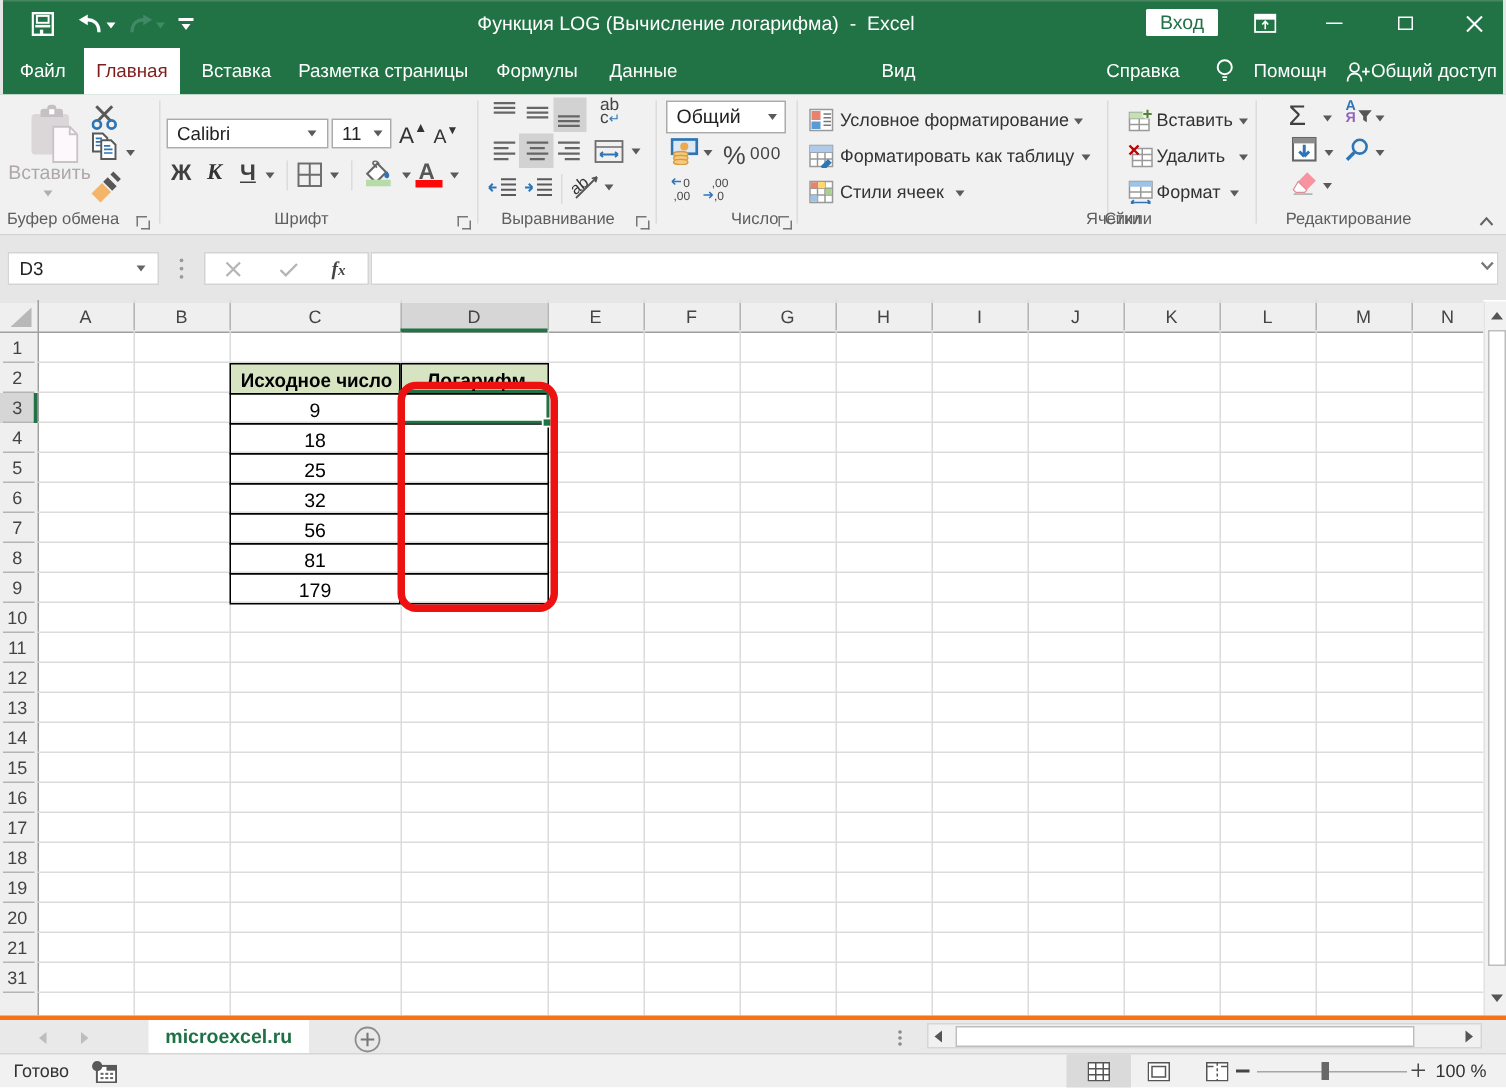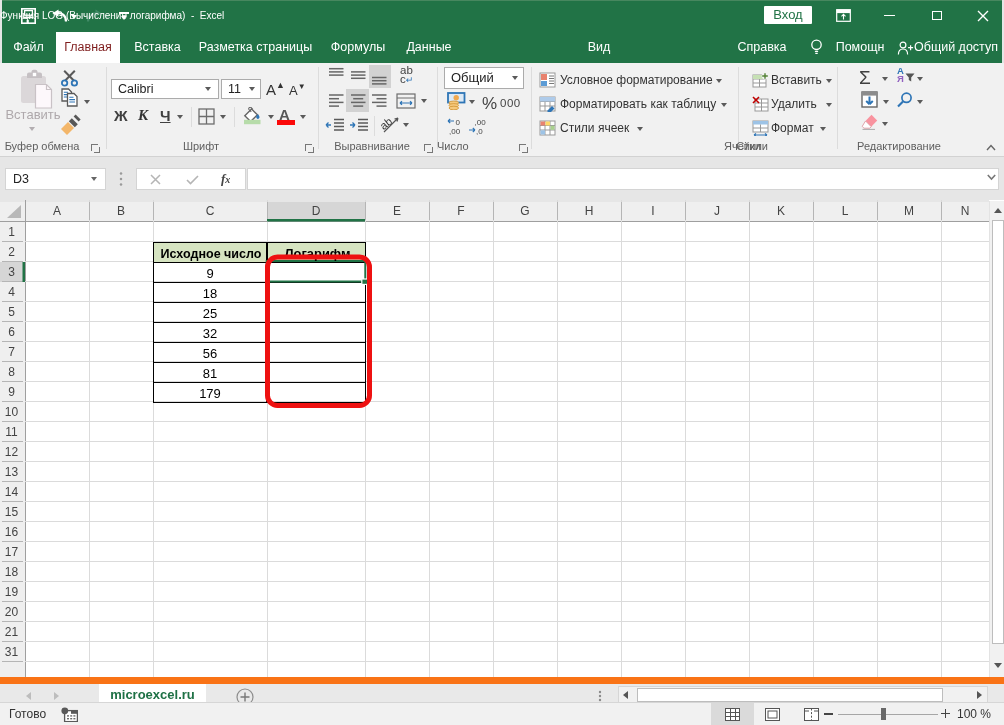--- a/index.html
+++ b/index.html
@@ -24,21 +24,21 @@
 
 #fbar{left:0;top:157px;width:1004px;height:43px;background:#e6e6e6;}
 .whitebox{position:absolute;background:#fff;border:1px solid #d4d4d4;}
 
 #sheet{left:0;top:200px;width:989px;height:477px;background:#fff;}
 .colhd{position:absolute;top:1px;height:21px;color:#444;font-size:12px;text-align:center;line-height:21px;}
 .rowhd{position:absolute;left:0;width:23px;height:20px;color:#444;font-size:12px;text-align:center;line-height:20px;}
 
 #vscroll{left:989px;top:201px;width:15px;height:476px;background:#f1f1f1;border-left:1px solid #e3e3e3;}
 
-#tabbar{left:0;top:677px;width:1004px;height:25px;background:#e9e9e9;border-top:7px solid #f97316;}
+#tabbar{left:0;top:677px;width:1004px;height:25px;background:#e9e9e9;border-top:3px solid #f97316;}
 
 #statusbar{left:0;top:702px;width:1004px;height:23px;background:#f1f1f1;border-top:1px solid #d6d6d6;font-size:12px;color:#333;}
 .arr{position:absolute;width:0;height:0;}
 </style></head>
 <body>
 <div id="win">
   <div class="abs" id="titlebar">
     <div class="abs" style="left:0;top:0;width:1004px;height:1px;background:#47875f"></div>
     <div class="abs" style="left:0;top:0;width:2px;height:32px;background:#e5e5e5"></div>
     <div class="abs" style="left:1002px;top:0;width:2px;height:32px;background:#e5e5e5"></div>
@@ -58,21 +58,21 @@
 
     <svg class="abs" style="left:86px;top:9px" width="16" height="14" viewBox="0 0 16 14">
       <path d="M15.5 4.2 L9.5 0.6 L9.5 7.8 Z" fill="#418a66"></path>
       <path d="M10.5 4.2 C6 3.8 2 6.2 2 12.5" fill="none" stroke="#418a66" stroke-width="2.2"></path>
     </svg>
     <div class="abs" style="left:104px;top:15px;width:0;height:0;border-left:3.5px solid transparent;border-right:3.5px solid transparent;border-top:4px solid #418a66"></div>
 
     <div class="abs" style="left:119px;top:12px;width:10px;height:1.6px;background:#fff"></div>
     <div class="abs" style="left:120.5px;top:16px;width:0;height:0;border-left:3.5px solid transparent;border-right:3.5px solid transparent;border-top:4.5px solid #fff"></div>
 
-    <div class="abs ttxt" style="left:0;top:0;width:928px;height:32px;line-height:31px;text-align:left;font-size:10px">Функция LOG (Вычисление логарифма)&nbsp; -&nbsp; Excel</div>
+    <div class="abs ttxt" style="left:0;top:0;width:928px;height:32px;line-height:31px;text-align:center;font-size:13px">Функция LOG (Вычисление логарифма)&nbsp; -&nbsp; Excel</div>
 
     <div class="abs" style="left:764px;top:6px;width:48px;height:18px;background:#fff;border-radius:1px;color:#217346;font-size:13px;text-align:center;line-height:18px">Вход</div>
 
     <svg class="abs" style="left:836px;top:9px" width="15" height="13" viewBox="0 0 15 13">
       <rect x="0.7" y="0.7" width="13.6" height="11.6" fill="none" stroke="#fff" stroke-width="1.2"></rect>
       <rect x="0.7" y="0.7" width="13.6" height="3.4" fill="#fff"></rect>
       <path d="M7.5 10.5 L7.5 5.5 M5.5 7.3 L7.5 5.2 L9.5 7.3" fill="none" stroke="#fff" stroke-width="1.1"></path>
     </svg>
 
     <div class="abs" style="left:884px;top:14.5px;width:11px;height:1.5px;background:#fff"></div>
@@ -109,21 +109,21 @@
     <div class="gsep" style="left:106px"></div>
     <div class="gsep" style="left:318px"></div>
     <div class="gsep" style="left:437px"></div>
     <div class="gsep" style="left:531px"></div>
     <div class="gsep" style="left:738px"></div>
     <div class="gsep" style="left:837px"></div>
 
     <div class="glabel" style="left:0px;width:84px;text-align:center">Буфер обмена</div>
     <div class="glabel" style="left:106px;width:190px;text-align:center">Шрифт</div>
     <div class="glabel" style="left:318px;width:108px;text-align:center">Выравнивание</div>
-    <div class="glabel" style="left:437px;width:82px;text-align:left">Число</div>
+    <div class="glabel" style="left:437px;width:82px;text-align:right">Число</div>
     <div class="glabel" style="left:542px;width:226px;text-align:right">Стили</div>
     <div class="glabel" style="left:724px;width:100px;text-align:left">Ячейки</div>
     <div class="glabel" style="left:840px;width:118px;text-align:center">Редактирование</div>
     <div class="launch" style="left:90px;top:80px"></div>
     <div class="launch" style="left:304px;top:80px"></div>
     <div class="launch" style="left:423px;top:80px"></div>
     <div class="launch" style="left:518px;top:80px"></div>
 
     <svg class="abs" style="left:986px;top:81px" width="10" height="7" viewBox="0 0 10 7">
         <path d="M1 6 L5 1.5 L9 6" fill="none" stroke="#666" stroke-width="1.4"></path>

